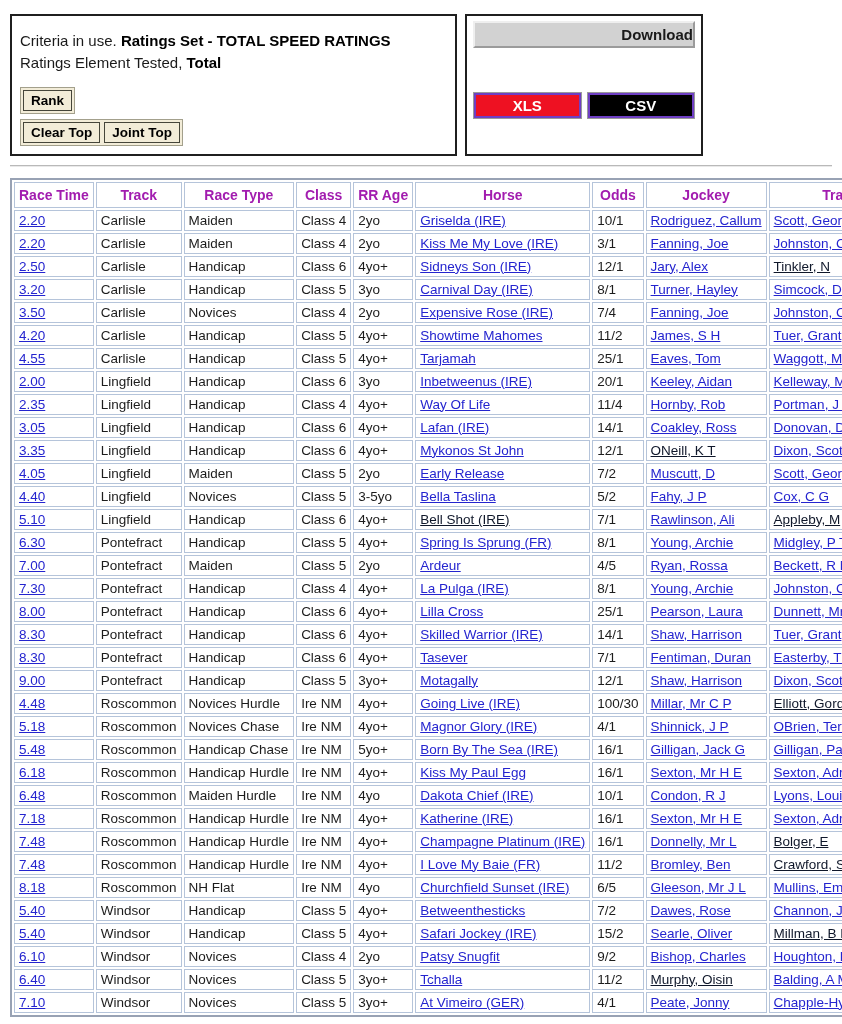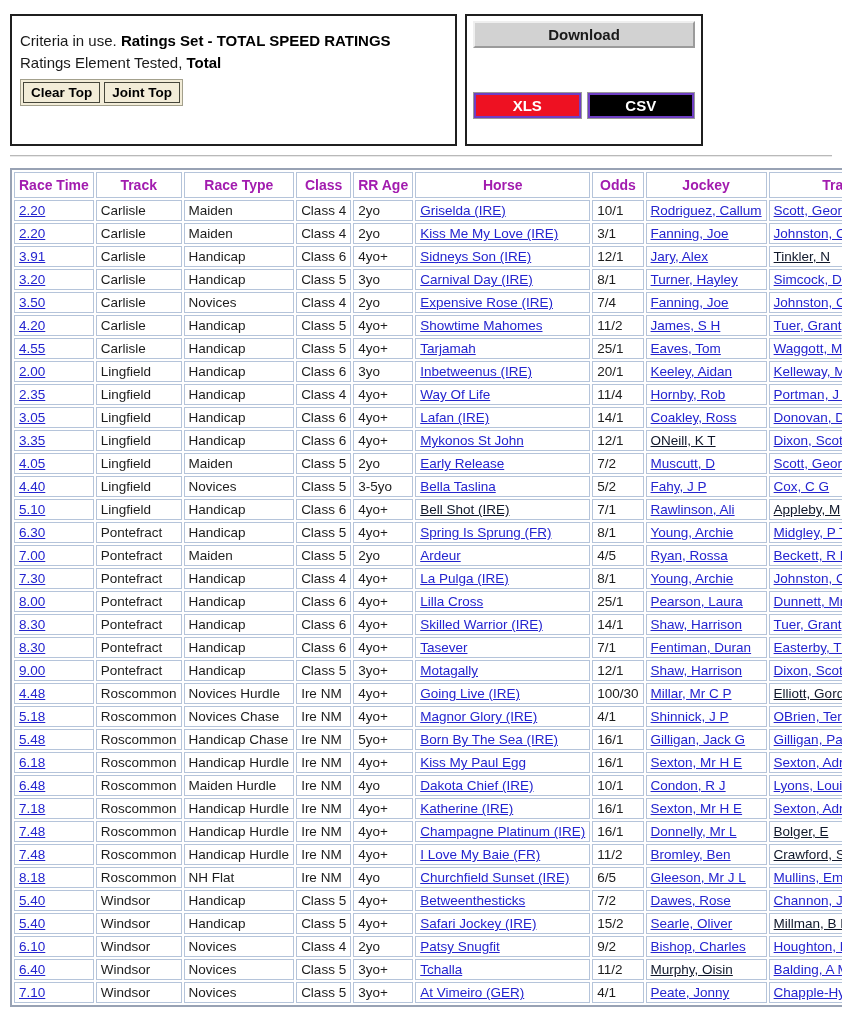--- a/index.html
+++ b/index.html
@@ -38,21 +38,21 @@
     cursor:pointer;
   }
   .download-box {
     width:238px; min-height:132px;
     border:2px solid #1f1f1f;
     padding:5px 6px;
   }
   .dl-header {
     background:#d2d2d2;
     border:2px outset #efefef;
-    text-align:center;
+    text-align:right;
     font-weight:bold;
     font-size:15px;
     padding:3px 0;
   }
   .dl-buttons { display:flex; gap:5px; margin-top:4px; }
   .dl-btn-wrap { flex:1; border:1px solid #9a9a9a; background:#cfcfcf; padding:0;margin-top:40px; }
   .dl-btn {
     display:block;
     border:2px solid #6f3fc4;
     color:#fff;
@@ -100,20 +100,23 @@
 </style>
 </head>
 <body>
 
 <div class="top-area">
 
   <div class="criteria-box">
     <p class="criteria-text"><span>Criteria in use. </span><b>Ratings Set - TOTAL SPEED RATINGS</b><br>
     <span>Ratings Element Tested, </span><b>Total</b></p>
 
+    <div class="btn-row">
+      <span class="btn-group"><button class="classic">Rank</button></span>
+    </div>
     <div class="btn-row" style="margin-top:5px;">
       <span class="btn-group"><button class="classic">Clear Top</button><button class="classic" style="margin-left:4px;">Joint Top</button></span>
     </div>
   </div>
 
   <div class="download-box">
     <div class="dl-header">Download</div>
     <div class="dl-buttons">
       <span class="dl-btn-wrap">
           <a href="#" class="dl-btn" id="xls-btn" style="background: rgb(238, 17, 34);">XLS</a>
@@ -170,21 +173,21 @@
         <td>Carlisle</td>
         <td>Maiden</td>
         <td>Class 4</td>
         <td>2yo</td>
         <td><a href="#">Kiss Me My Love (IRE)</a></td>
         <td>3/1</td>
         <td><a href="#">Fanning, Joe</a></td>
         <td><a href="#">Johnston, Charlie</a></td>
       </tr>
       <tr>
-        <td><a href="#">3.91</a></td>
+        <td><a href="#">2.50</a></td>
         <td>Carlisle</td>
         <td>Handicap</td>
         <td>Class 6</td>
         <td>4yo+</td>
         <td><a href="#">Sidneys Son (IRE)</a></td>
         <td>12/1</td>
         <td><a href="#">Jary, Alex</a></td>
         <td><a href="#" class="visited">Tinkler, N</a></td>
       </tr>
       <tr>

